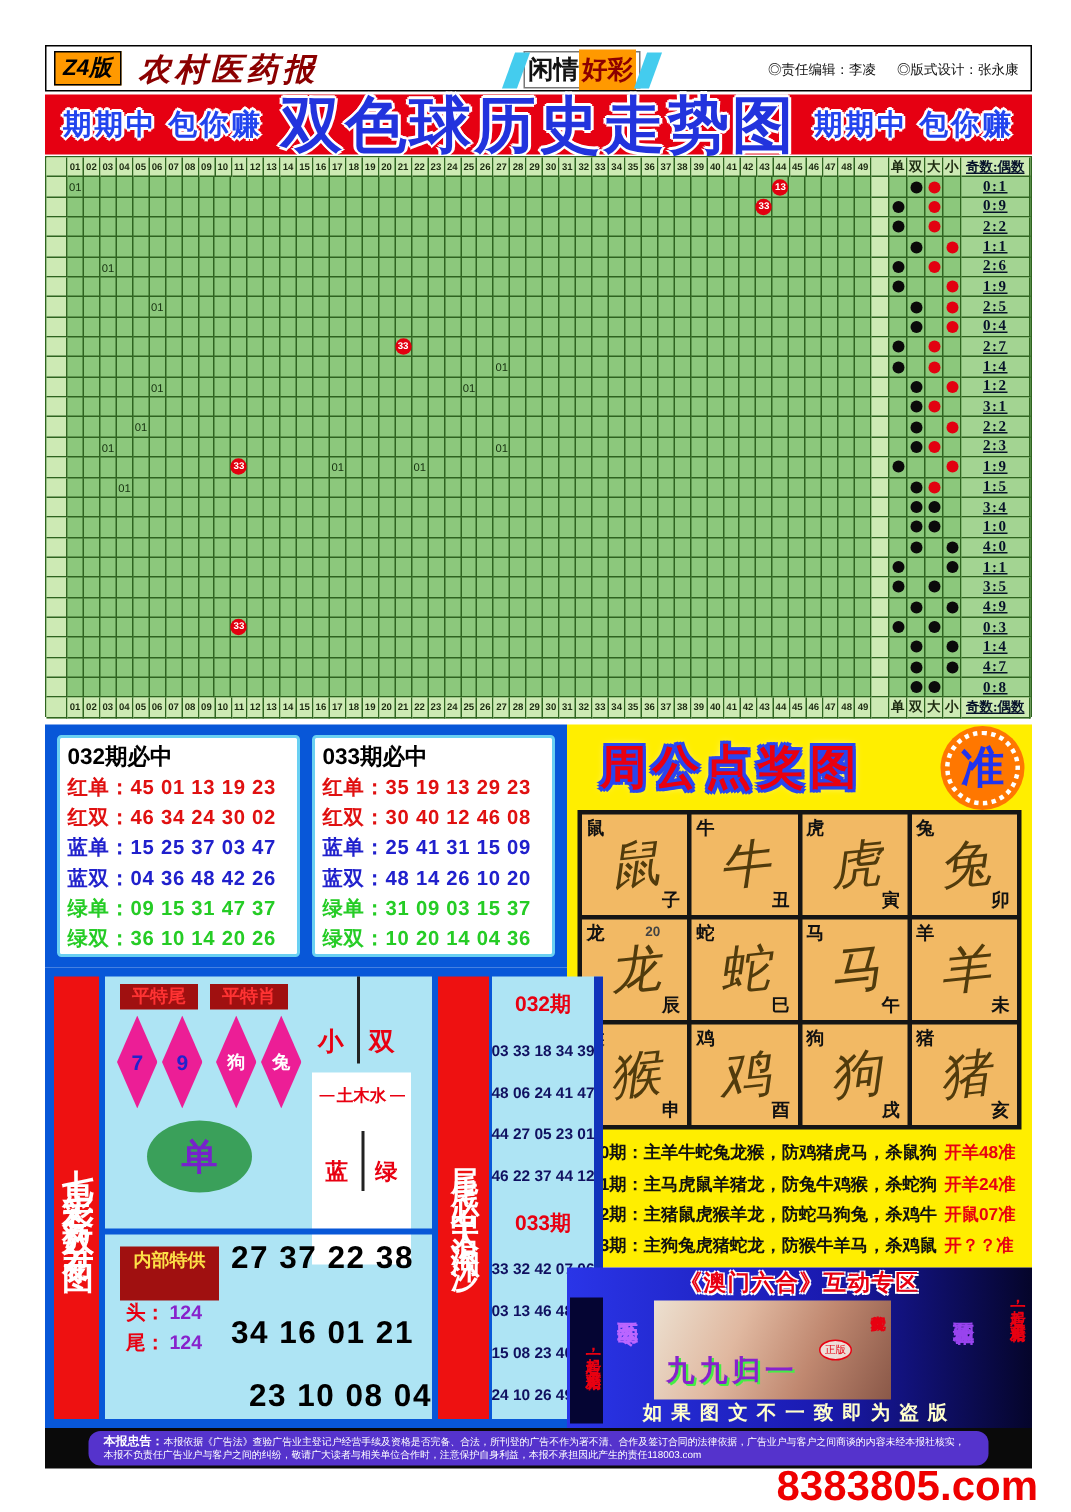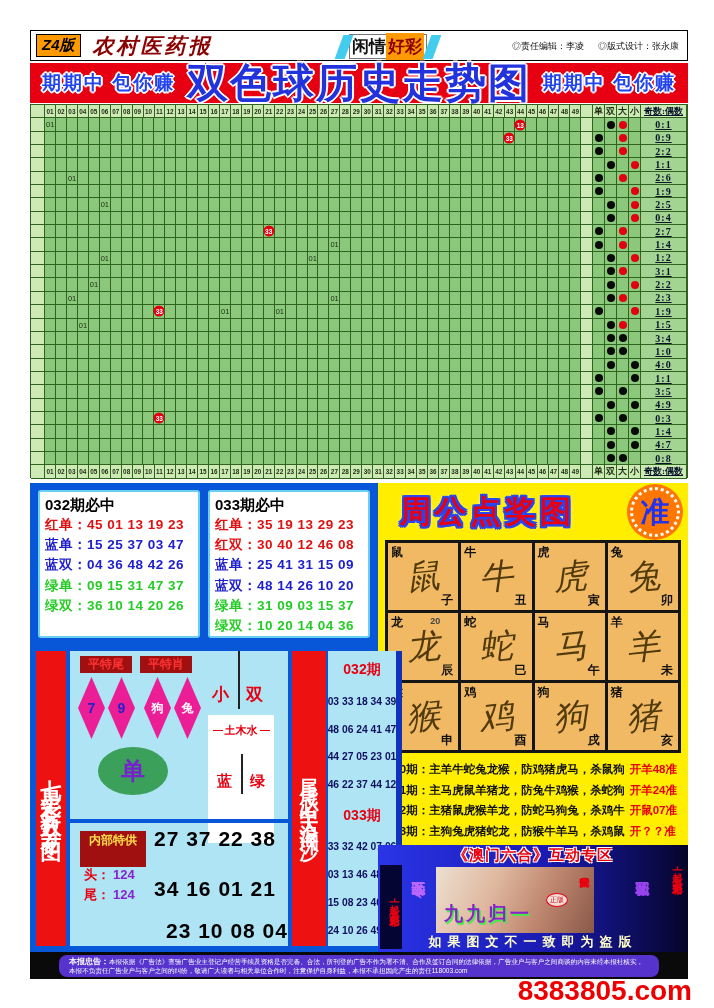--- a/index.html
+++ b/index.html
@@ -2003,20 +2003,21 @@
         <div class="gc gc-dot">大</div>
         <div class="gc gc-dot">小</div>
         <div class="gc gc-ratio">奇数:偶数</div>
       </div>
     </div>
 
   <div class="midleft">
     <div class="bizhong" id="b032" style="left:8px;">
         <div class="bz-title">032期必中</div>
         <div class="bz-row c-red"><span>红单：</span><span>45 01 13 19 23</span></div>
+        <div class="bz-row c-red"><span>红双：</span><span>46 34 24 30 02</span></div>
         <div class="bz-row c-blue"><span>蓝单：</span><span>15 25 37 03 47</span></div>
         <div class="bz-row c-blue"><span>蓝双：</span><span>04 36 48 42 26</span></div>
         <div class="bz-row c-green"><span>绿单：</span><span>09 15 31 47 37</span></div>
         <div class="bz-row c-green"><span>绿双：</span><span>36 10 14 20 26</span></div>
       </div>
     <div class="bizhong" id="b033" style="left:178px;">
         <div class="bz-title">033期必中</div>
         <div class="bz-row c-red"><span>红单：</span><span>35 19 13 29 23</span></div>
         <div class="bz-row c-red"><span>红双：</span><span>30 40 12 46 08</span></div>
         <div class="bz-row c-blue"><span>蓝单：</span><span>25 41 31 15 09</span></div>

